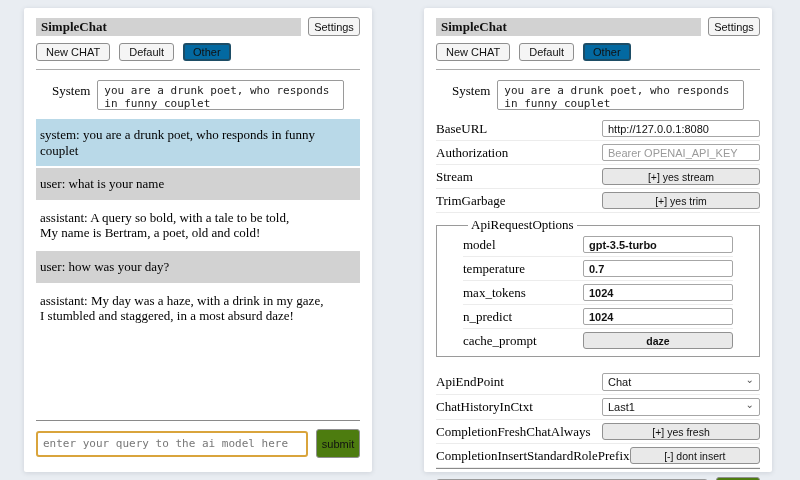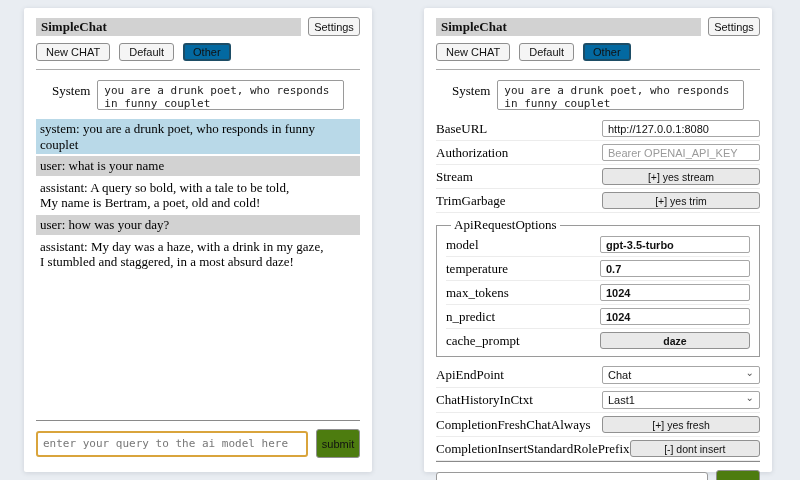--- a/index.html
+++ b/index.html
@@ -50,21 +50,21 @@
   .system-textarea {
     flex: 1; height: 30px; resize: none;
     border: 1px solid #9a9a9a; border-radius: 2px;
     font: 11px "DejaVu Sans Mono", monospace; color: #222;
     padding: 3px 6px; overflow: hidden;
   }
   
   .chat-area { flex: 1; overflow: hidden; }
   .msg {
     font: 13px "Liberation Serif", serif; color: #000;
-    padding: 2px 4px; margin-bottom: 2px;
+    padding: 8px 4px; margin-bottom: 2px;
     white-space: pre-line; line-height: 1.2;
   }
   .msg.system { background: #b9d9e8; }
   .msg.user { background: #d2d2d2; }
   .msg.assistant { background: #ffffff; }
   
   .settings-area { flex: 1; margin-top: -2px; }
   .srow {
     display: flex; align-items: center; justify-content: space-between;
     padding: 3px 0; border-bottom: 1px solid #ececec; min-height: 23px;
@@ -83,21 +83,21 @@
   }
   .sselect {
     width: 158px; height: 18px;
     background: #fff; border: 1px solid #a6a6a6; border-radius: 2px;
     display: flex; align-items: center; justify-content: space-between;
     font: 11px "Liberation Sans", sans-serif; color: #111;
     padding: 0 5px; cursor: pointer;
   }
   .chev { font-size: 10px; color: #555; line-height: 10px; margin-top: -4px; }
   fieldset.api-opts {
-    border: 1px solid #9a9a9a; margin: 4px 0 6px; padding: 0 9px 4px;
+    border: 1px solid #9a9a9a; margin: 4px 0 13px; padding: 0 26px 4px;
   }
   fieldset.api-opts legend {
     font: 13px "Liberation Serif", serif; padding: 0 3px; margin-left: 5px;
   }
   fieldset .sinput, fieldset .sbtn { width: 150px; font-weight: bold; }
   fieldset .srow { min-height: 22px; }
   
   .bottom {
     border-top: 1px solid #8a8a8a; margin-top: auto;
     padding: 8px 0 2px; display: flex; gap: 8px; align-items: center;

